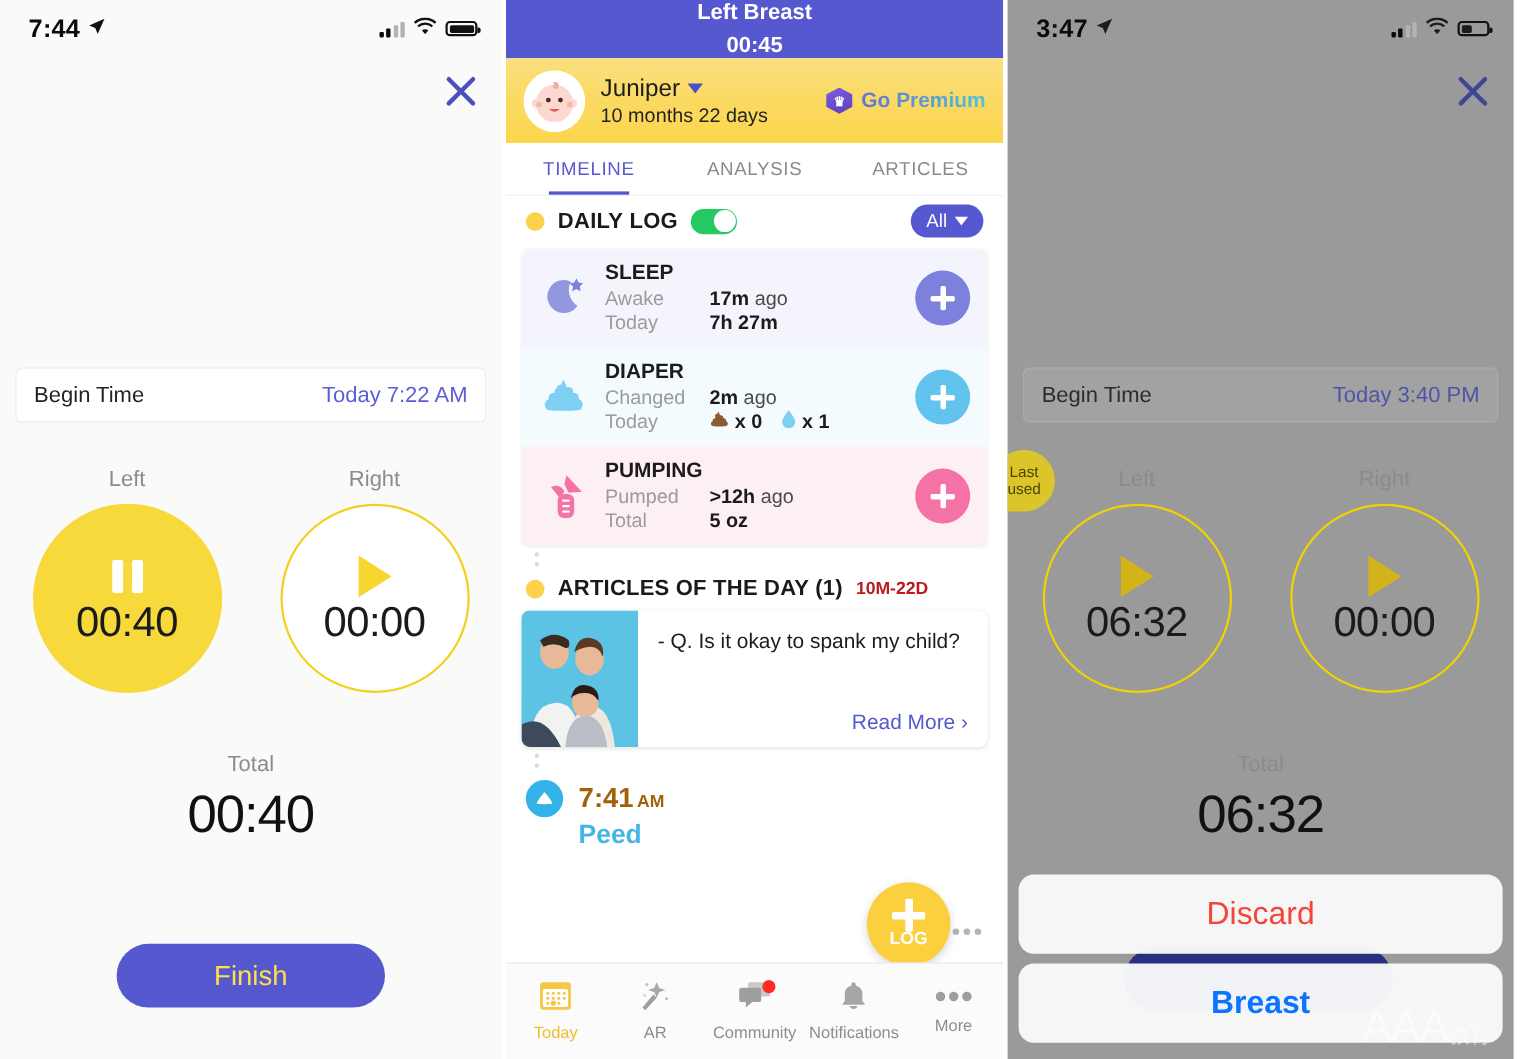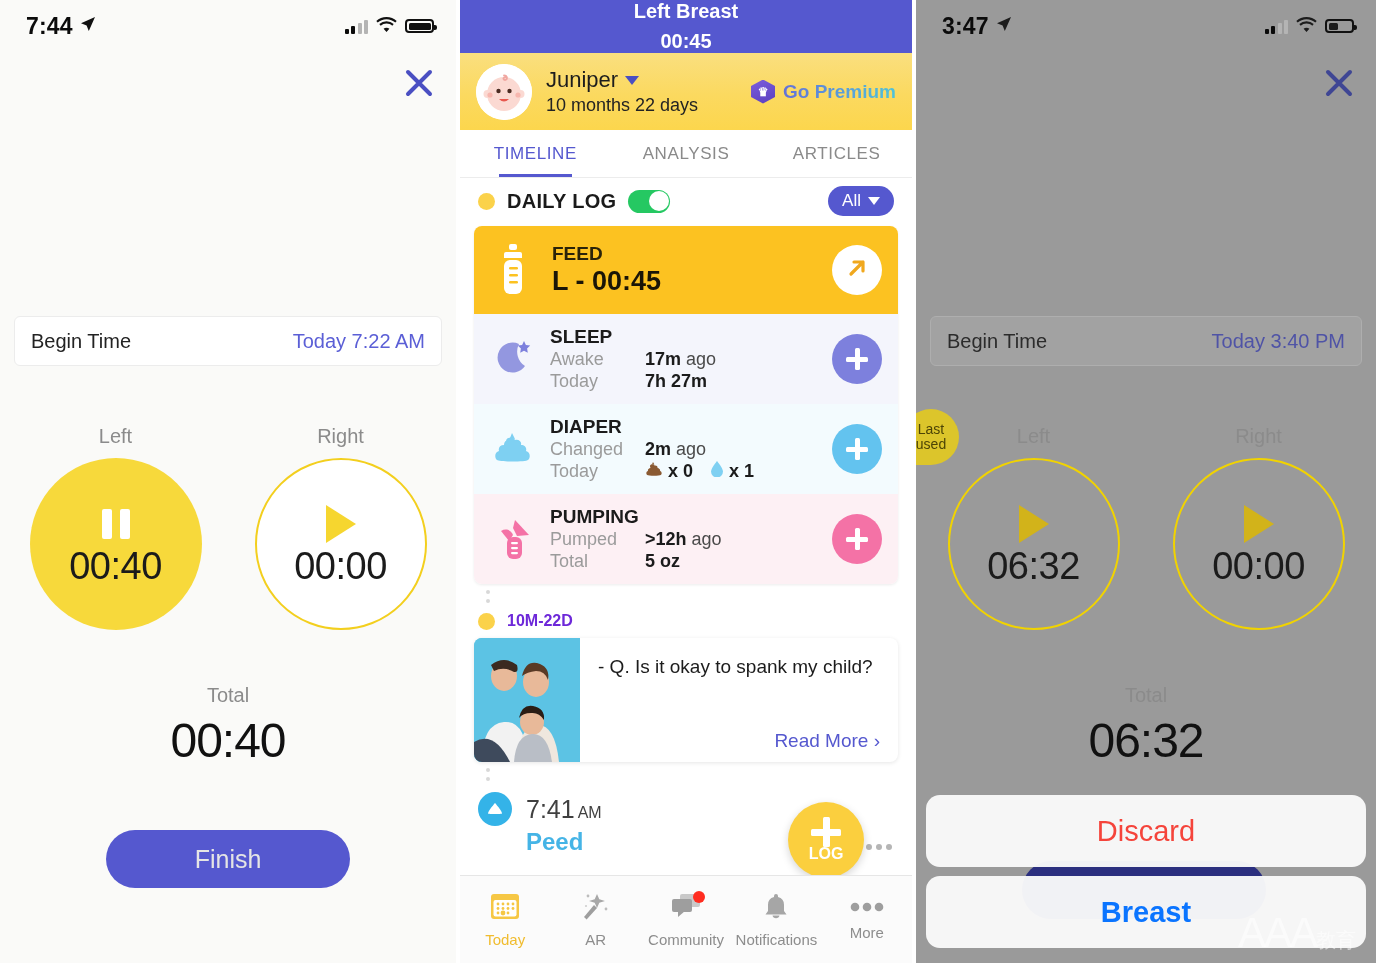--- a/index.html
+++ b/index.html
@@ -33,21 +33,21 @@
   .bars i:nth-child(4){ height: 14px; background:#b4b4b4; }
   .batt { width: 29px; height: 14px; border: 2px solid #111; border-radius: 4px; padding: 1.5px; position: relative; }
   .batt::after { content:''; position:absolute; right:-4.5px; top:4px; width:2.5px; height:5px; background:#111; border-radius:0 2px 2px 0; }
   .batt > span { display:block; height:100%; background:#111; border-radius:1.5px; }
 
   
   .close-row { height: 62px; display:flex; justify-content:flex-end; align-items:center; padding-right: 22px; }
   .close-x { width: 30px; height: 30px; cursor:pointer; }
 
   .begin-row {
-    position: absolute; left: 14px; right: 14px; top: 316px; height: 50px;
+    position: absolute; left: 14px; right: 14px; top: 334px; height: 50px;
     background: #ffffff; border: 1px solid #ececec; border-radius: 6px;
     display:flex; align-items:center; justify-content: space-between;
     padding: 0 16px;
   }
   .begin-label { font-size: 20px; color: #232323; }
   .begin-value { font-size: 20px; color: #5b5fd6; }
 
   .timers { position:absolute; left:0; right:0; top: 425px; }
   .timer-row { display:flex; justify-content:center; gap: 30px; }
   .timer-cell { width: 195px; text-align:center; position:relative; }
@@ -64,22 +64,22 @@
   .dial .dtime { font-size: 38px; color: #1b1b1b; letter-spacing: -0.5px; line-height:1; }
   .pause-bars { display:flex; gap: 8px; }
   .pause-bars i { width: 10px; height: 30px; background:#ffffff; border-radius:2px; display:block; }
   .play-tri { width:0; height:0; border-left: 30px solid #f6d62f; border-top: 19px solid transparent; border-bottom: 19px solid transparent; }
   .play-tri.dim { border-left-color: #d2b31a; }
 
   .total-cap { text-align:center; font-size: 20px; color:#8b8b8b; margin-top: 54px; }
   .total-val { text-align:center; font-size: 48px; color:#111; margin-top: 6px; letter-spacing:-1px; }
 
   .finish-btn {
-    position:absolute; left: 106px; width: 244px; height: 58px; top: 830px;
-    background: #5558cf; color:#e5e5e5; border-radius: 29px;
+    position:absolute; left: 106px; width: 244px; height: 58px; top: 858px;
+    background: #5558cf; color:#fde047; border-radius: 29px;
     display:flex; align-items:center; justify-content:center;
     font-size: 25px; cursor:pointer;
   }
 
   .lastused {
     position:absolute; left: -33px; top: -16px;
     width: 56px; height: 56px; background: #dcc52b;
     border-radius: 50% 50% 50% 6px;
     display:flex; flex-direction:column; align-items:center; justify-content:center;
     font-size: 14px; color:#4c4406; line-height: 1.05;
@@ -152,32 +152,32 @@
   .plus { position:relative; width:22px; height:22px; }
   .plus::before, .plus::after { content:''; position:absolute; background:#fff; border-radius:1.5px; }
   .plus::before { left:8.5px; top:0; width:5px; height:22px; }
   .plus::after  { top:8.5px; left:0; height:5px; width:22px; }
 
   .dots-v { padding: 6px 0 2px 26px; }
   .dots-v i { display:block; width:4px;height:4px;border-radius:50%;background:#d8d8d8;margin-bottom:5px; }
 
   .articles-hdr { display:flex; align-items:center; gap:12px; padding: 2px 18px 8px; }
   .art-title { font-size: 20px; font-weight:bold; color:#1a1a1a; letter-spacing:.2px; }
-  .art-age { font-size: 16px; color:#6d28d9; font-weight:bold; }
+  .art-age { font-size: 16px; color:#b91c1c; font-weight:bold; }
 
   .art-card { margin: 0 14px; background:#fff; border-radius:8px; box-shadow:0 1px 4px rgba(0,0,0,.10);
     display:flex; overflow:hidden; height: 124px; }
   .art-thumb { width: 106px; flex:0 0 auto; background: linear-gradient(180deg,#58c2e3,#3fa9cf); position:relative; overflow:hidden; }
   .art-right { flex:1; padding: 18px 18px 10px; display:flex; flex-direction:column; }
   .art-q { font-size: 19px; color:#1c1c1c; }
   .art-more { margin-top:auto; align-self:flex-end; font-size: 19px; color:#5558cf; cursor:pointer; }
 
   .tl-entry { display:flex; align-items:center; gap: 14px; padding: 4px 18px 0; }
   .tl-ico { width: 34px; height:34px; border-radius:50%; background:#34b3e8; display:flex;align-items:center;justify-content:center; flex:0 0 auto;}
-  .tl-time { font-size: 25px; font-weight:normal; color:#404040; }
+  .tl-time { font-size: 25px; font-weight:bold; color:#a16207; }
   .tl-time small { font-size: 16px; margin-left:3px; }
   .tl-sub { padding-left: 66px; font-size: 24px; color:#45b4e6; font-weight:bold; margin-top: 2px; }
 
   .fab { position:absolute; right: 48px; bottom: 85px; width: 76px; height: 76px; border-radius:50%;
     background:#fbcf3e; box-shadow: 0 3px 9px rgba(0,0,0,.17);
     display:flex; flex-direction:column; align-items:center; justify-content:center; cursor:pointer; }
   .fab .plus { width: 30px; height: 30px; }
   .fab .plus::before { left: 11.5px; width: 7px; height: 30px; }
   .fab .plus::after { top: 11.5px; height: 7px; width: 30px; }
   .fab-label { font-size: 16px; font-weight:bold; color:#fff; margin-top: -2px; }
@@ -330,43 +330,20 @@
       <span class="daily-title">DAILY LOG</span>
       <span class="switch"></span>
       <span class="all-pill">
         <span>All</span>
         <span class="caret-w"></span>
       </span>
     </div>
 
     <div class="logcard">
 
-      <div class="feed-card">
-        <span class="li-icon">
-          <svg width="30" height="52" viewBox="0 0 30 52">
-            <rect x="11" y="0" width="8" height="6" rx="2" fill="#fff"></rect>
-            <path d="M8 8h14a2 2 0 0 1 2 2v4H6v-4a2 2 0 0 1 2-2z" fill="#fff"></path>
-            <rect x="6" y="16" width="18" height="34" rx="6" fill="#fff"></rect>
-            <rect x="11" y="23" width="9" height="2.6" rx="1.3" fill="#fcc221"></rect>
-            <rect x="11" y="30" width="9" height="2.6" rx="1.3" fill="#fcc221"></rect>
-            <rect x="11" y="37" width="9" height="2.6" rx="1.3" fill="#fcc221"></rect>
-          </svg>
-        </span>
-        <span class="feed-text">
-          <span class="feed-kind" style="display:block">FEED</span>
-          <span class="feed-val" style="display:block">L - 00:45</span>
-        </span>
-        <span class="circ-btn circ-white">
-          <span>
-            <svg width="26" height="26" viewBox="0 0 26 26">
-                <path d="M7 19 19 7M10 7h9v9" stroke="#f0a81e" stroke-width="3.2" fill="none" stroke-linecap="round" stroke-linejoin="round"></path>
-              </svg>
-          </span>
-        </span>
-      </div>
 
       <div class="log-item li-sleep">
         <span class="li-icon">
           <svg width="40" height="38" viewBox="0 0 40 38">
             <path d="M26 4a15 15 0 1 0 6 22A17 17 0 0 1 26 4z" fill="#9397e0"></path>
             <path d="M31 1l1.9 3.9 4.3.6-3.1 3 .7 4.3-3.8-2-3.8 2 .7-4.3-3.1-3 4.3-.6z" fill="#7d80dd"></path>
           </svg>
         </span>
         <span class="li-body">
           <span class="li-title" style="display:block">SLEEP</span>
@@ -444,20 +421,21 @@
       </div>
     </div>
 
     <div class="dots-v">
         <i></i>
         <i></i>
       </div>
 
     <div class="articles-hdr">
       <span class="dot-y"></span>
+      <span class="art-title">ARTICLES OF THE DAY (1)</span>
       <span class="art-age">10M-22D</span>
     </div>
 
     <div class="art-card">
       <div class="art-thumb">
         <svg width="106" height="124" viewBox="0 0 106 124" preserveAspectRatio="xMidYMid slice">
           <rect width="106" height="124" fill="#5cc3e4"></rect>
           <ellipse cx="30" cy="38" rx="13" ry="15" fill="#e8b999"></ellipse>
           <path d="M17 27q13-10 26 0 2 8-3 7-10-6-20-1z" fill="#3b2a20"></path>
           <path d="M8 124q0-38 22-40t24 40z" fill="#f2f2f2"></path>

